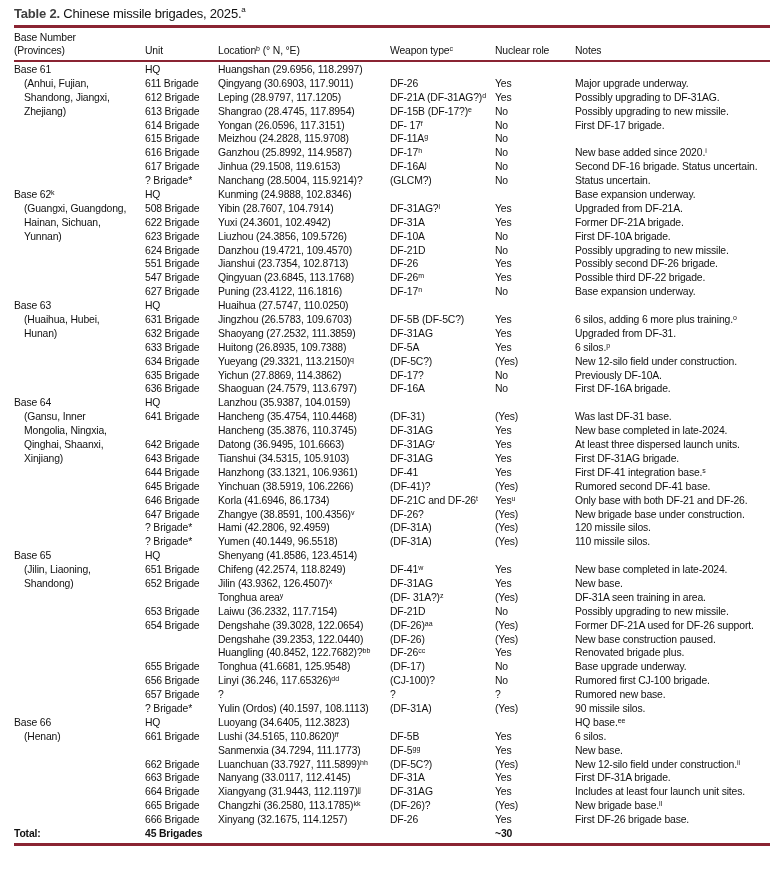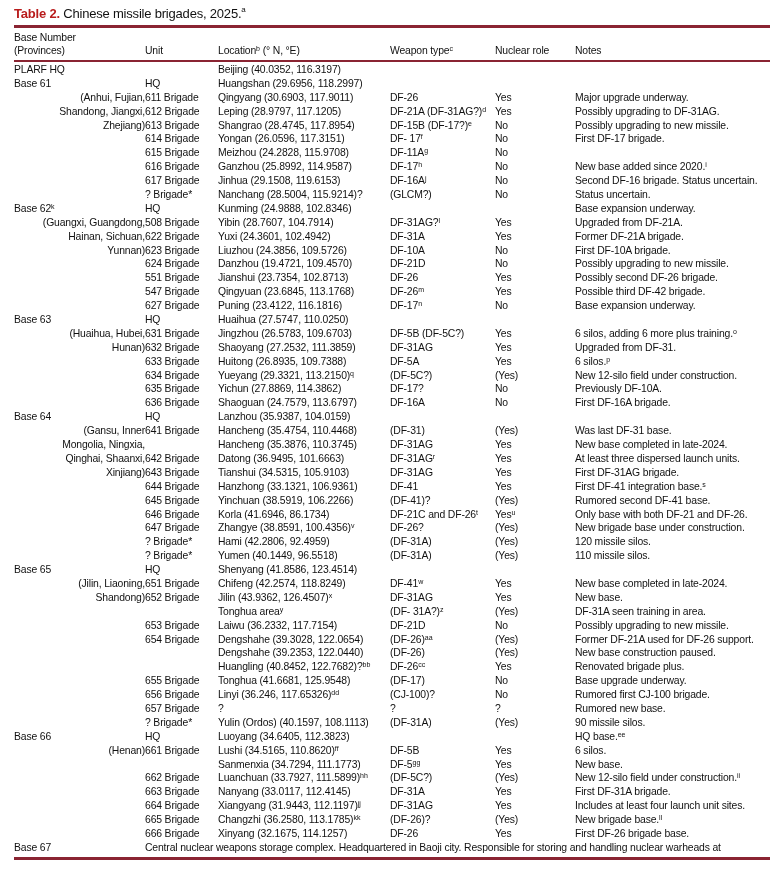--- a/index.html
+++ b/index.html
@@ -1,31 +1,31 @@
 <!DOCTYPE html>
 <html><head>
 <meta charset="utf-8">
 <style>
   * { margin:0; padding:0; box-sizing:border-box; }
   html,body { background:#ffffff; }
   body { width:778px; height:887px; font-family:"Liberation Sans", sans-serif; color:#111; overflow:hidden; }
   .page { padding:4px 8px 0 14px; }
   .title { font-size:13px; letter-spacing:-0.2px; padding:2px 0 4px 0; color:#111; }
-  .title .tlabel { color:#b91c1c; font-weight:bold; }
+  .title .tlabel { color:#404040; font-weight:bold; }
   .title sup { font-size:8px; vertical-align:top; position:relative; top:-1px; }
   .rule { background:#8a2432; width:100%; }
   .rule.thick { height:3px; }
   .rule.mid { height:2px; }
   .hdr { display:grid; grid-template-columns:131px 73px 172px 105px 80px 1fr; align-items:end; padding:3px 0 3px 0; font-size:10.4px; letter-spacing:-0.15px; line-height:13px; }
   .tbody { padding-top:1px; }
   .row { display:grid; grid-template-columns:131px 73px 172px 105px 80px 1fr; height:13.9px; line-height:13.9px; font-size:10.4px; letter-spacing:-0.15px; }
   .row.span-row { grid-template-columns:131px 1fr; }
   .row.bold { font-weight:bold; }
   .cell { white-space:nowrap; overflow:visible; }
-  .cell.ind { padding-left:10px;text-align:right; }
+  .cell.ind { padding-left:10px; }
   .cell.ind2 { padding-left:13px; }
   sup { font-size:7px; vertical-align:top; position:relative; top:-2px; letter-spacing:0; }
   .bottom-rule { margin-top:2px; }
 </style>
 </head>
 <body>
 
 <div class="page">
 
   <div class="title">
@@ -43,28 +43,20 @@
     <div class="cell">Location<sup>b</sup> (° N, °E)</div>
     <div class="cell">Weapon type<sup>c</sup></div>
     <div class="cell">Nuclear role</div>
     <div class="cell">Notes</div>
   </div>
 
   <div class="rule mid"></div>
 
   <div class="tbody">
       <div class="row">
-        <div class="cell c-base">PLARF HQ</div>
-        <div class="cell c-unit"></div>
-        <div class="cell c-loc">Beijing (40.0352, 116.3197)</div>
-        <div class="cell c-weap"></div>
-        <div class="cell c-nuc"></div>
-        <div class="cell c-notes"></div>
-      </div>
-      <div class="row">
         <div class="cell c-base">Base 61</div>
         <div class="cell c-unit">HQ</div>
         <div class="cell c-loc">Huangshan (29.6956, 118.2997)</div>
         <div class="cell c-weap"></div>
         <div class="cell c-nuc"></div>
         <div class="cell c-notes"></div>
       </div>
       <div class="row">
         <div class="cell c-base ind">(Anhui, Fujian,</div>
         <div class="cell c-unit">611 Brigade</div>
@@ -176,21 +168,21 @@
         <div class="cell c-weap">DF-26</div>
         <div class="cell c-nuc">Yes</div>
         <div class="cell c-notes">Possibly second DF-26 brigade.</div>
       </div>
       <div class="row">
         <div class="cell c-base"></div>
         <div class="cell c-unit">547 Brigade</div>
         <div class="cell c-loc">Qingyuan (23.6845, 113.1768)</div>
         <div class="cell c-weap">DF-26<sup>m</sup></div>
         <div class="cell c-nuc">Yes</div>
-        <div class="cell c-notes">Possible third DF-42 brigade.</div>
+        <div class="cell c-notes">Possible third DF-22 brigade.</div>
       </div>
       <div class="row">
         <div class="cell c-base"></div>
         <div class="cell c-unit">627 Brigade</div>
         <div class="cell c-loc">Puning (23.4122, 116.1816)</div>
         <div class="cell c-weap">DF-17<sup>n</sup></div>
         <div class="cell c-nuc">No</div>
         <div class="cell c-notes">Base expansion underway.</div>
       </div>
       <div class="row">
@@ -490,21 +482,25 @@
         <div class="cell c-notes">New brigade base.<sup>ll</sup></div>
       </div>
       <div class="row">
         <div class="cell c-base"></div>
         <div class="cell c-unit">666 Brigade</div>
         <div class="cell c-loc">Xinyang (32.1675, 114.1257)</div>
         <div class="cell c-weap">DF-26</div>
         <div class="cell c-nuc">Yes</div>
         <div class="cell c-notes">First DF-26 brigade base.</div>
       </div>
-      <div class="row span-row">
-        <div class="cell c-base">Base 67</div>
-        <div class="cell c-span">Central nuclear weapons storage complex. Headquartered in Baoji city. Responsible for storing and handling nuclear warheads at</div>
+      <div class="row bold">
+        <div class="cell c-base">Total:</div>
+        <div class="cell c-unit">45 Brigades</div>
+        <div class="cell c-loc"></div>
+        <div class="cell c-weap"></div>
+        <div class="cell c-nuc">~30</div>
+        <div class="cell c-notes"></div>
       </div>
     </div>
 
   <div class="rule thick bottom-rule"></div>
 
 </div>
 
 </body></html>

